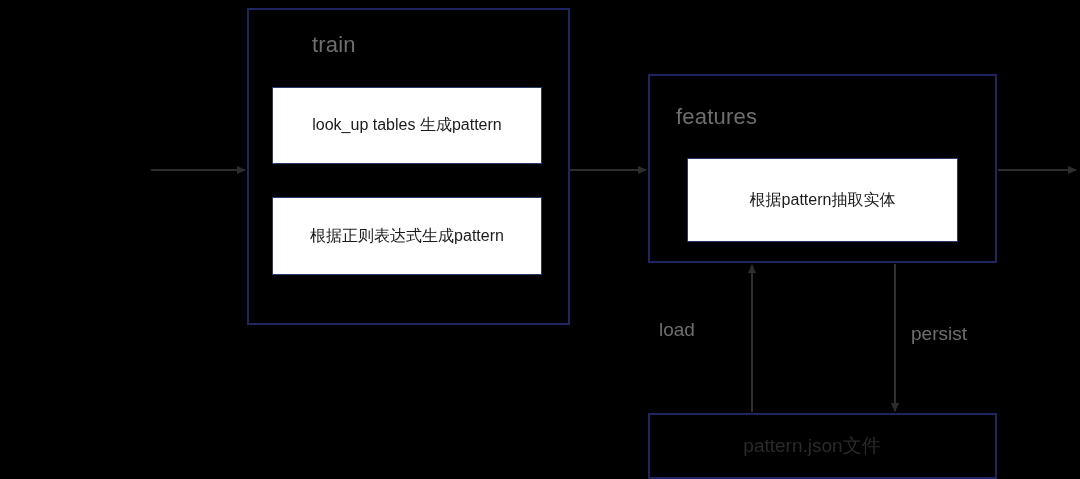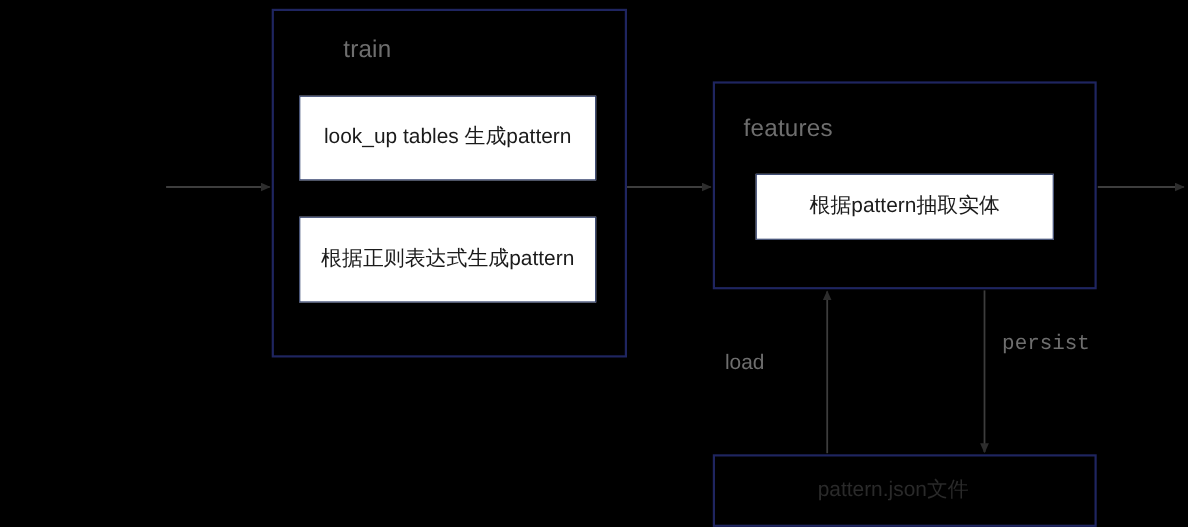--- a/index.html
+++ b/index.html
@@ -53,21 +53,21 @@
   }
   .edge-label {
     position: absolute;
     color: #6e6e6e;
     font-size: 19px;
     font-weight: 400;
     white-space: nowrap;
     margin-top: 13px;
   }
   .box-label {
-    font-size: 19px;
+    font-size: 16px;
     color: #1b1b1b;
     line-height: 1.3;
     padding: 0 8px;
   }
   .outline-label {
     font-size: 19px;
     color: #2a2a2a;
     line-height: 1.3;
     padding: 0 8px;
   }
@@ -76,28 +76,28 @@
   #features-box     { left: 3px;   top: 130px; width: 148px; height: 80px; }
   #features-box .box-label { font-size: 22px; }
 
   #train-container  { left: 247px; top: 8px;   width: 323px; height: 317px; }
   #train-title      { left: 281px; top: 32px; margin-left: 31px; }
   #train-item-0     { left: 272px; top: 87px;  width: 270px; height: 77px; }
   #train-item-1     { left: 272px; top: 197px; width: 270px; height: 78px; }
 
   #process-container{ left: 648px; top: 74px;  width: 349px; height: 189px; }
   #process-title    { left: 676px; top: 104px; }
-  #process-item-0   { left: 687px; top: 158px; width: 271px; height: 60px; }
+  #process-item-0   { left: 687px; top: 158px; width: 271px; height: 84px; }
 
   #store-container  { left: 648px; top: 413px; width: 349px; height: 66px; }
   #store-label      { position: absolute; left: 648px; top: 413px; width: 328px; height: 66px;
                       display: flex; align-items: center; justify-content: center; }
 
   #label-load       { left: 659px; top: 306px; }
-  #label-persist    { left: 911px; top: 288px; font-family: Liberation Mono, monospace; }
+  #label-persist    { left: 911px; top: 310px; }
 </style>
 </head>
 <body>
 
 <div id="canvas">
 
   <svg id="svg-layer" viewBox="0 0 1080 479" xmlns="http://www.w3.org/2000/svg">
     <defs>
       <marker id="arrowhead" markerWidth="9" markerHeight="9" refX="8" refY="4" orient="auto" markerUnits="userSpaceOnUse">
         <path d="M0,0 L9,4 L0,8 z" fill="#2d2d2d"></path>

